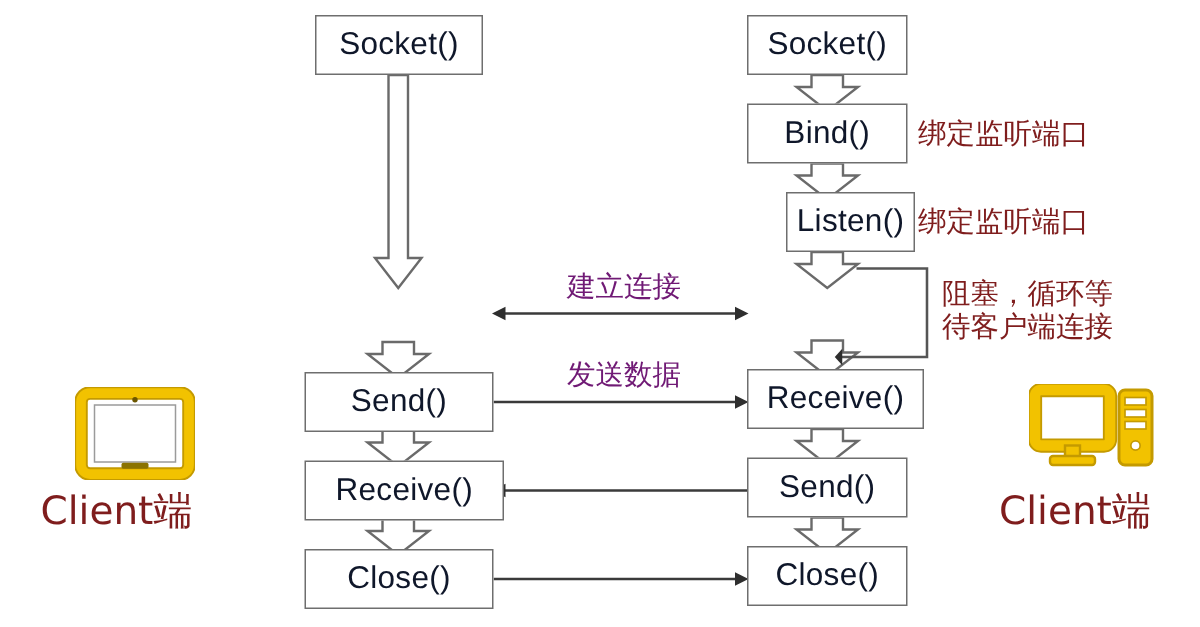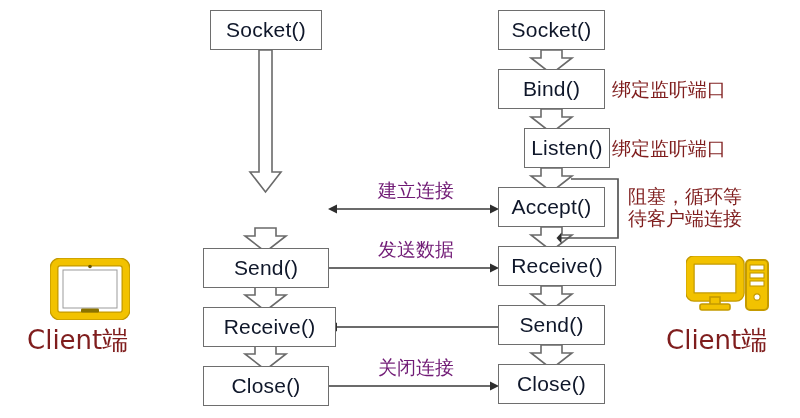--- a/index.html
+++ b/index.html
@@ -161,43 +161,39 @@
 
   <div class="node" style="left:498px; top:10px; width:107px; height:40px;">
     <span>Socket()</span>
   </div>
   <div class="node" style="left:498px; top:69px; width:107px; height:40px;">
     <span>Bind()</span>
   </div>
   <div class="node" style="left:524px; top:128px; width:86px; height:40px;">
     <span>Listen()</span>
   </div>
-  <div class="node" style="left:498px; top:187px; width:107px; height:40px;">
-    <span>Accept()</span>
-  </div>
   <div class="node" style="left:498px; top:246px; width:118px; height:40px;">
     <span>Receive()</span>
   </div>
   <div class="node" style="left:498px; top:305px; width:107px; height:40px;">
     <span>Send()</span>
   </div>
   <div class="node" style="left:498px; top:364px; width:107px; height:40px;">
     <span>Close()</span>
   </div>
 
   <div class="side-note" style="left:612px; top:78px;">绑定监听端口</div>
   <div class="side-note" style="left:612px; top:137px;">绑定监听端口</div>
   <div class="side-note" style="left:628px; top:185px;">
     <div>阻塞，循环等</div>
     <div>待客户端连接</div>
   </div>
 
   <div class="edge-label" style="left:368px; top:178px; width:96px;">建立连接</div>
   <div class="edge-label" style="left:368px; top:237px; width:96px;">发送数据</div>
-  <div class="edge-label" style="left:368px; top:355px; width:96px;">关闭连接</div>
 
   <div class="icon-wrap" style="left:50px; top:258px;">
     <svg width="80" height="62" viewBox="0 0 80 62">
       <rect x="4" y="4" width="72" height="54" rx="6" ry="6" fill="none" stroke="#C49A00" stroke-width="9"></rect>
       <rect x="4" y="4" width="72" height="54" rx="6" ry="6" fill="none" stroke="#F2C200" stroke-width="6.5"></rect>
       <rect x="13" y="12" width="54" height="38" fill="#ffffff" stroke="#9b9b9b" stroke-width="1"></rect>
       <circle cx="40" cy="8.5" r="1.8" fill="#6b5600"></circle>
       <rect x="31" y="50.5" width="18" height="4" rx="1.2" fill="#8a7200"></rect>
     </svg>
   </div>

